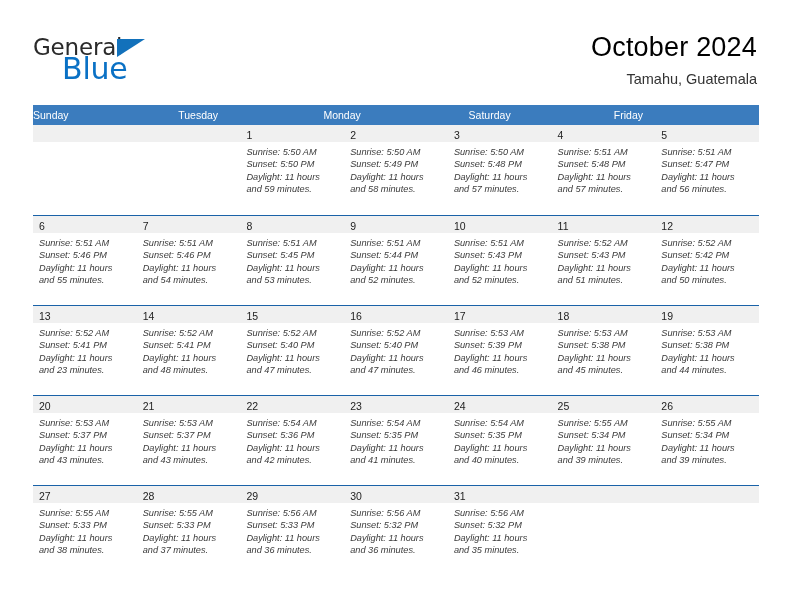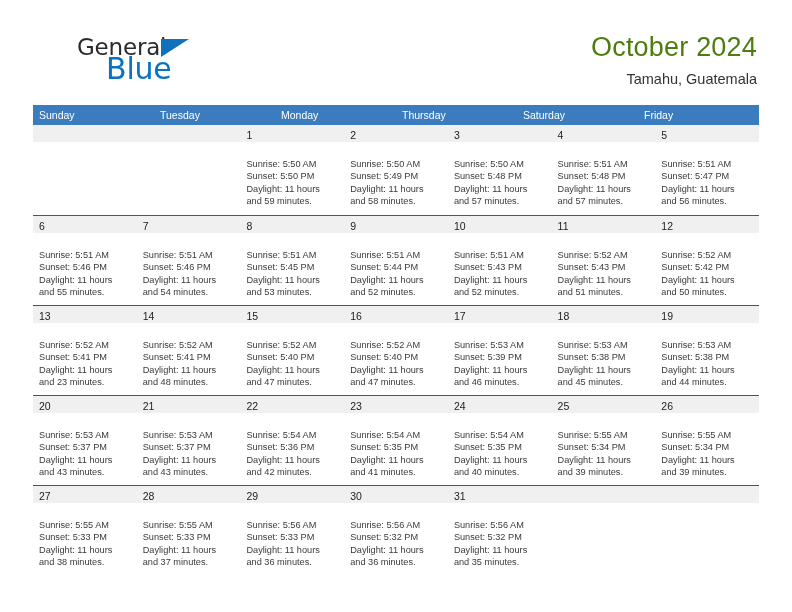--- a/index.html
+++ b/index.html
@@ -22,21 +22,20 @@
     box-sizing: border-box;
   }
 
   
   .topbar {
     position: absolute;
     left: 33px;
     top: 30px;
     right: 35px;
     height: 70px;
-    margin-left: 44px;
   }
 
   .logo {
     position: absolute;
     left: 0;
     top: 4px;
     width: 130px;
     height: 56px;
   }
   .logo-general {
@@ -71,21 +70,21 @@
 
   .title-block {
     position: absolute;
     right: 0;
     top: 0;
     text-align: right;
   }
   .cal-title {
     font-size: 27px;
     font-weight: normal;
-    color: #4d7c0f;
+    color: #000000;
     line-height: 34px;
     letter-spacing: 0.2px;
     font-family: "Liberation Sans", sans-serif;
   }
   .cal-subtitle {
     font-size: 14.5px;
     color: #333333;
     line-height: 22px;
     margin-top: 4px;
     font-family: "Liberation Sans", sans-serif;
@@ -103,21 +102,20 @@
   .dow-row {
     display: flex;
     background: #3b7cbe;
     height: 20px;
   }
   .dow {
     flex: 1 1 0;
     font-size: 10.5px;
     color: #ffffff;
     line-height: 20px;
-    padding-left: 6px;
     box-sizing: border-box;
     overflow: hidden;
     white-space: nowrap;
   }
 
   .week {
     display: flex;
     height: 90px;
     border-top: 1.4px solid #1a62a8;
     box-sizing: border-box;
@@ -138,24 +136,25 @@
     background: #f0f0f0;
     padding-left: 6px;
     box-sizing: border-box;
   }
   .cell .daynum {
     font-size: 10.5px;
     color: #222222;
     line-height: 17px;
   }
   .cell .info {
-    padding: 16px 6px 0 6px;
+    padding: 4px 6px 0 6px;
     font-size: 9.2px;
     line-height: 12.4px;
     color: #3a3a3a;
+    font-style: italic;
   }
   .cell .info div {
     white-space: nowrap;
   }
   .cell.empty .daynum-band {
     background: #f0f0f0;
   }
 </style>
 </head>
 <body>
@@ -175,21 +174,20 @@
       <div class="cal-subtitle">Tamahu, Guatemala</div>
     </div>
 
   </div>
 
   <div class="calendar">
     <div class="dow-row">
       <div class="dow">Sunday</div>
       <div class="dow">Tuesday</div>
       <div class="dow">Monday</div>
-      <div class="dow">Thursday</div>
       <div class="dow">Saturday</div>
       <div class="dow">Friday</div>
     </div>
 
     <div id="weeks-container">
         <div class="week">
           <div class="cell empty">
             <div class="daynum-band"></div>
           </div>
           <div class="cell empty">

